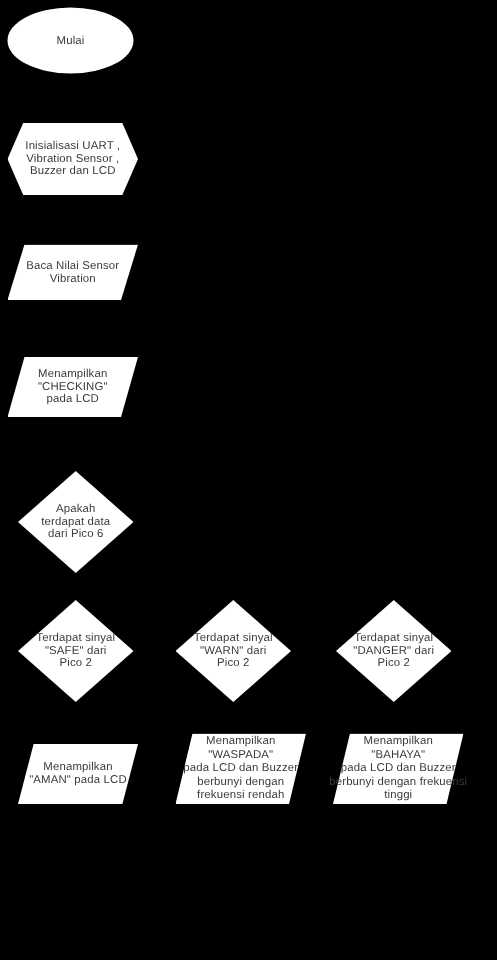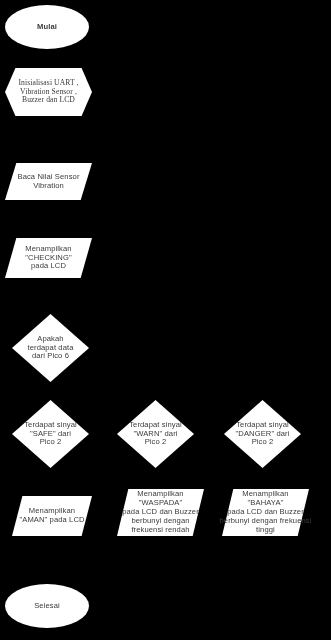--- a/index.html
+++ b/index.html
@@ -87,23 +87,23 @@
     color: #3a3a3a;
     font-size: 7.6px;
     letter-spacing: 0.1px;
   }
 </style>
 </head>
 <body>
 
 <div id="flowchart" style="background: rgb(0, 0, 0);">
     <div class="node shape-ellipse" style="left: 5px; top: 5px; width: 84px; height: 44px; background: rgb(255, 255, 255);">
-      <span class="label" style="color: rgb(58, 58, 58); font-weight: bold;">Mulai</span>
-    </div>
-    <div class="node shape-hexagon" style="left: 5px; top: 68px; width: 87px; height: 48px; background: rgb(255, 255, 255); font-family: Liberation Serif, serif;">
+      <span class="label" style="color: rgb(58, 58, 58);">Mulai</span>
+    </div>
+    <div class="node shape-hexagon" style="left: 5px; top: 82px; width: 87px; height: 48px; background: rgb(255, 255, 255);">
       <span class="label" style="color: rgb(58, 58, 58);">Inisialisasi UART ,
 Vibration Sensor ,
 Buzzer dan LCD</span>
     </div>
     <div class="node shape-parallelogram" style="left: 5px; top: 163px; width: 87px; height: 37px; background: rgb(255, 255, 255);">
       <span class="label" style="color: rgb(58, 58, 58); visibility: hidden;">Baca Nilai Sensor
 Vibration</span>
     </div>
     <div class="overflowtext" style="left: -3px; top: 163px; width: 103px; height: 37px;">
       <span class="label" style="color: rgb(58, 58, 58);">Baca Nilai Sensor
@@ -188,16 +188,13 @@
 berbunyi dengan frekuensi
 tinggi</span>
     </div>
     <div class="overflowtext" style="left: 214px; top: 489px; width: 103px; height: 47px;">
       <span class="label" style="color: rgb(58, 58, 58);">Menampilkan
 "BAHAYA"
 pada LCD dan Buzzer
 berbunyi dengan frekuensi
 tinggi</span>
     </div>
-    <div class="node shape-ellipse" style="left: 5px; top: 584px; width: 84px; height: 44px; background: rgb(255, 255, 255);">
-      <span class="label" style="color: rgb(58, 58, 58);">Selesai</span>
-    </div>
   </div>
 
 </body></html>

